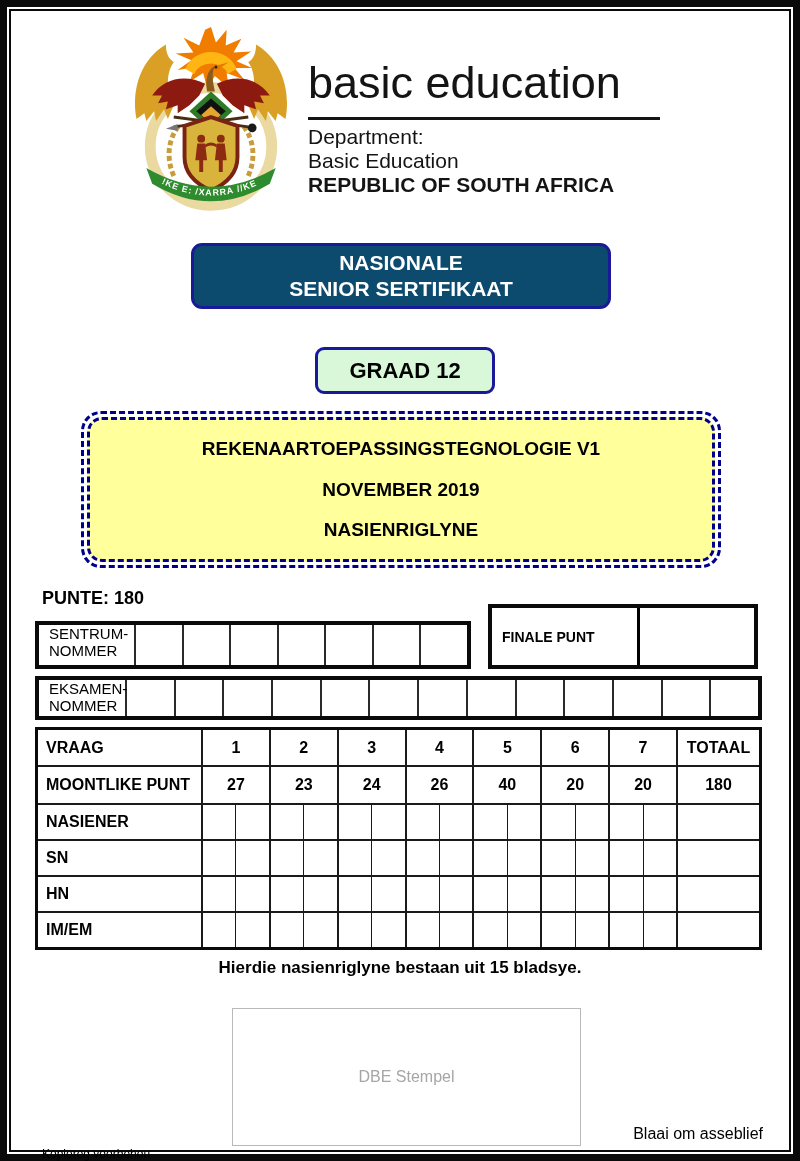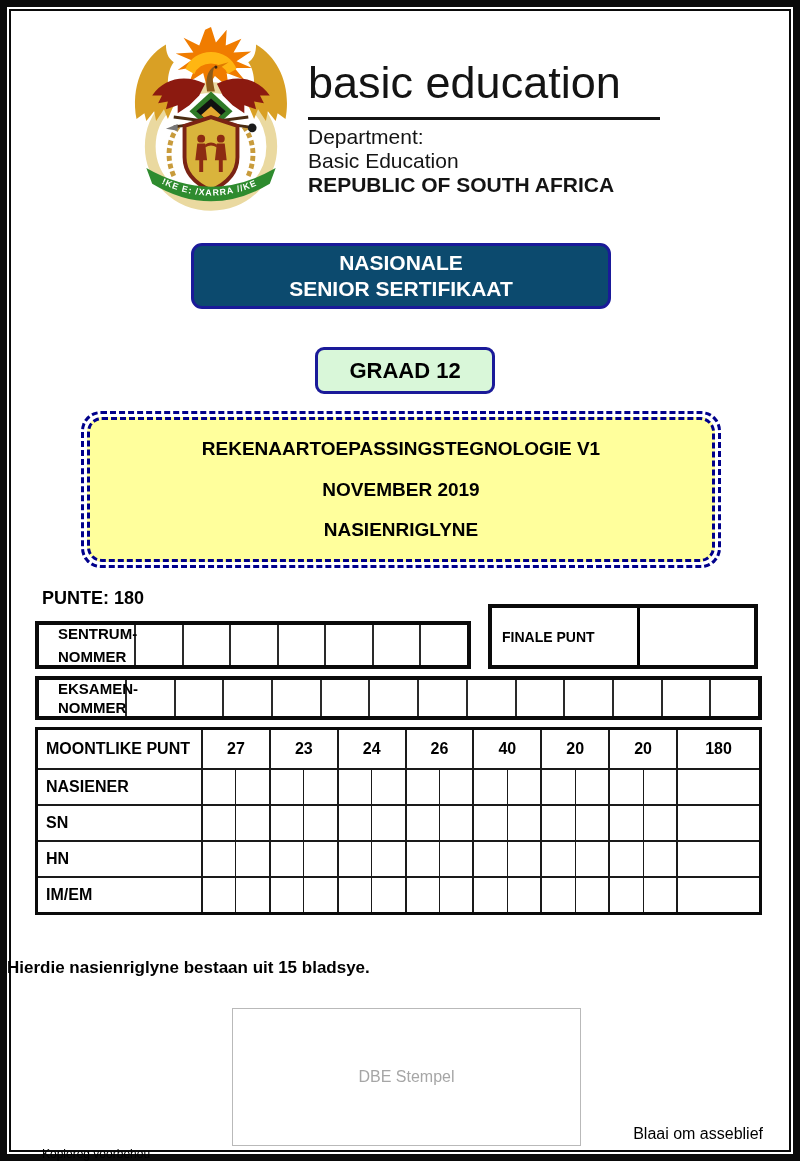--- a/index.html
+++ b/index.html
@@ -38,22 +38,22 @@
                    background:#ffff9c; display:flex; flex-direction:column;
                    align-items:center; justify-content:space-evenly; }
   .subject-inner div { font-weight:bold; font-size:19px; }
 
   .punte { position:absolute; left:35px; top:581px; font-weight:bold; font-size:18px; }
 
   
   .strip { position:absolute; border:4px solid #0a0a0a; display:flex; background:#fff; }
   .strip-sentrum { left:28px; top:614px; width:436px; height:48px; }
   .strip-eksamen { left:28px; top:669px; width:727px; height:44px; }
-  .strip-label { display:flex; flex-direction:column; justify-content:space-between;
-                 font-weight:bold; font-size:15px; line-height:17px; padding-left:19px;
+  .strip-label { display:flex; flex-direction:column; justify-content:flex-start;
+                 font-weight:normal; font-size:15px; line-height:17px; padding-left:10px;
                  border-right:2px solid #2a2a2a; }
   .strip-sentrum .strip-label { width:97px; }
   .strip-eksamen .strip-label { width:88px; }
   .num-cell { flex:1; border-right:2px solid #2a2a2a; }
   .num-cell:last-child { border-right:none; }
 
   
   .finale { position:absolute; left:481px; top:597px; width:270px; height:65px;
             border:4px solid #0a0a0a; display:flex; background:#fff; }
   .finale-label { width:148px; border-right:3px solid #000000; display:flex;
@@ -66,21 +66,21 @@
   .trow { display:grid; grid-template-columns:163px repeat(7, 1fr) 83px; border-top:2px solid #1a1a1a; }
   .trow:first-child { border-top:none; }
   .tc { border-left:2px solid #1a1a1a; display:flex; align-items:center; justify-content:center;
         font-weight:bold; font-size:16px; }
   .tc:first-child { border-left:none; justify-content:flex-start; padding-left:8px; }
   .tc.split { padding:0; }
   .tc.split .half { flex:1; height:100%; }
   .tc.split .half:first-child { border-right:1px solid #1a1a1a; }
   .r-head { height:35px; } .r-punt { height:38px; } .r-sign { height:36px; }
 
-  .note { position:absolute; left:0; top:951px; width:786px; 
+  .note { position:absolute; left:0; top:951px; width:786px; text-align:center;
           font-weight:bold; font-size:17px; }
 
   .stamp { position:absolute; left:225px; top:1001px; width:349px; height:138px;
            border:1px solid #b9b9b9; display:flex; align-items:center; justify-content:center;
            color:#a6a6a6; font-size:16px; }
 
   .foot-left  { position:absolute; left:35px;  top:1140px; font-size:12px; }
   .foot-right { position:absolute; right:30px; top:1118px; font-size:16px; }
 </style>
 </head>
@@ -220,20 +220,31 @@
           <div class="num-cell"></div>
           <div class="num-cell"></div>
           <div class="num-cell"></div>
           <div class="num-cell"></div>
           <div class="num-cell"></div>
           <div class="num-cell"></div>
         </div>
     </div>
 
     <div class="mtable">
+        <div class="trow r-head">
+          <div class="tc">VRAAG</div>
+          <div class="tc">1</div>
+          <div class="tc">2</div>
+          <div class="tc">3</div>
+          <div class="tc">4</div>
+          <div class="tc">5</div>
+          <div class="tc">6</div>
+          <div class="tc">7</div>
+          <div class="tc">TOTAAL</div>
+        </div>
         <div class="trow r-punt">
           <div class="tc">MOONTLIKE PUNT</div>
           <div class="tc">27</div>
           <div class="tc">23</div>
           <div class="tc">24</div>
           <div class="tc">26</div>
           <div class="tc">40</div>
           <div class="tc">20</div>
           <div class="tc">20</div>
           <div class="tc">180</div>

